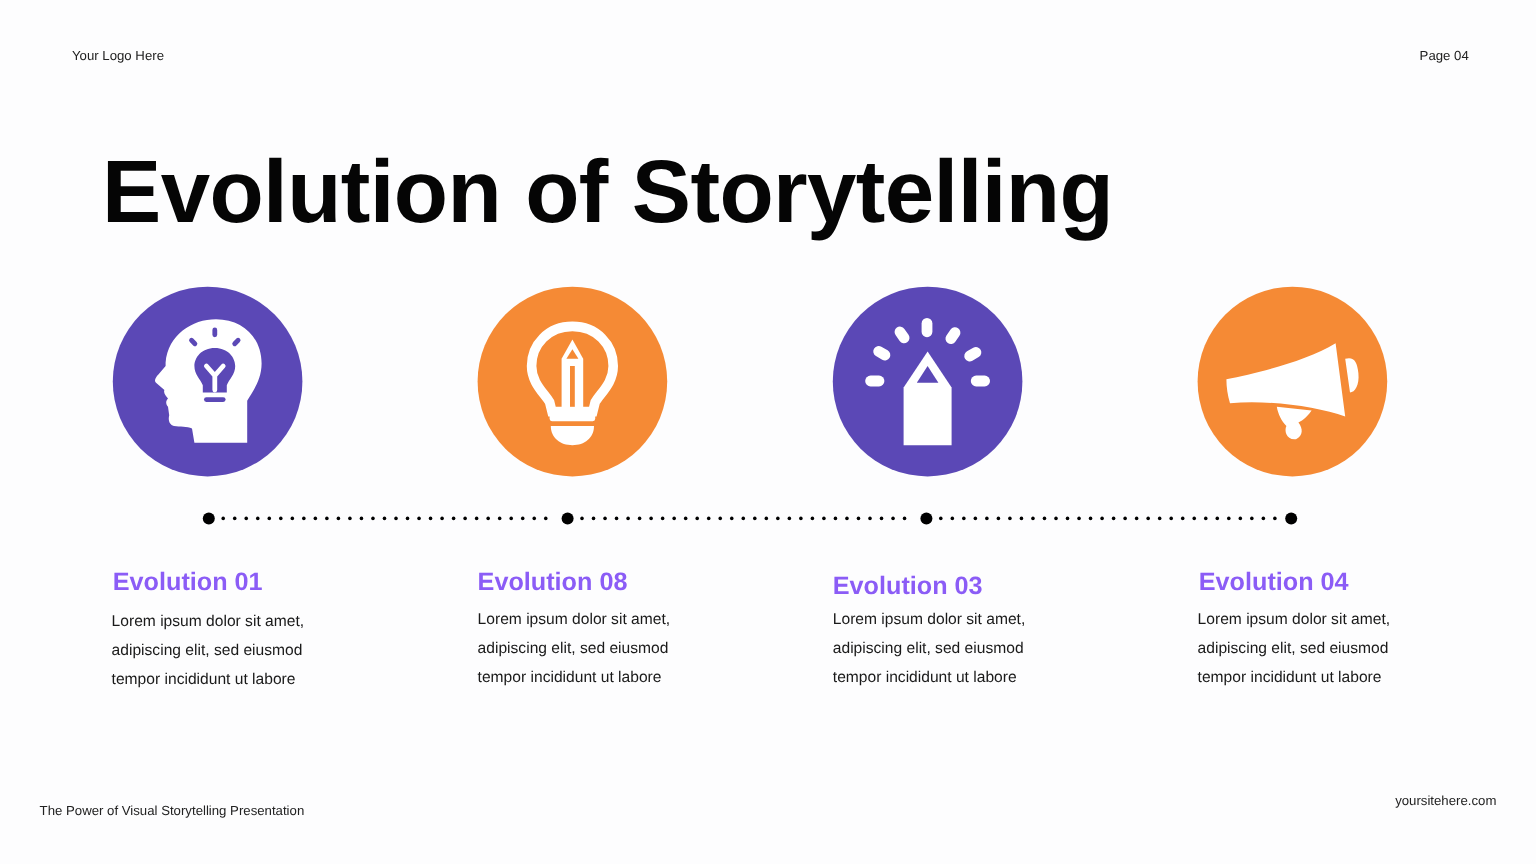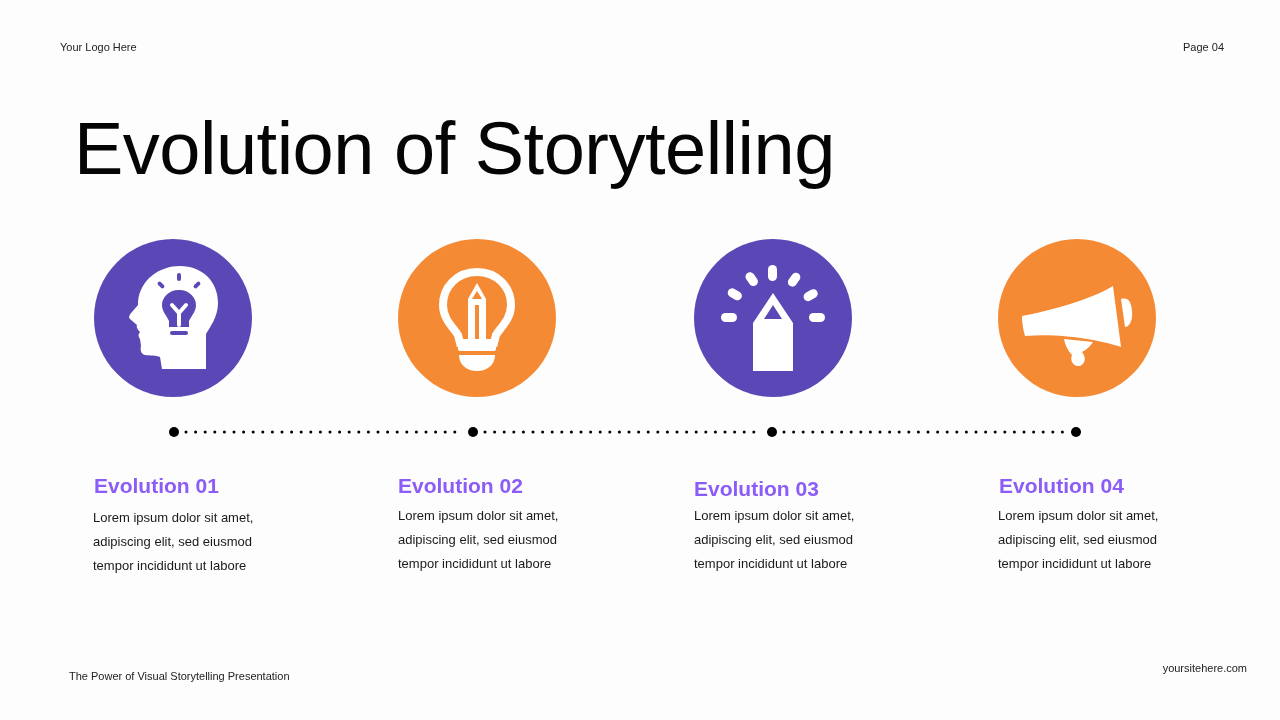--- a/index.html
+++ b/index.html
@@ -8,40 +8,40 @@
       background: #fdfdfe;
       font-family: "Liberation Sans", "DejaVu Sans", sans-serif;
       color: #111;
       position: relative;
     }
     .abs { position: absolute; }
     .small-text { font-size: 11px; color: #222; }
     #logo { left: 38px; top: 41px; margin-left: 22px; }
     #page-num { right: 56px; top: 41px; }
     #title {
-      left: 70px; top: 108px; margin: 4px;
-      font-size: 74px; font-weight: normal; letter-spacing: -0.5px;
+      left: 70px; top: 108px; margin: 15px;
+      font-size: 74px; font-weight: bold; letter-spacing: -0.5px;
       color: #050505; line-height: 1;
     }
     .icon-circle {
       position: absolute; width: 158px; height: 158px; border-radius: 50%;
       top: 239px;
       display: flex; align-items: center; justify-content: center;
     }
     .icon-circle svg { width: 158px; height: 158px; }
     #timeline { left: 0; top: 424px; width: 1280px; height: 16px; }
     .step-title {
       position: absolute; font-size: 21px; font-weight: bold; color: #8b5cf6;
       margin: 0; white-space: nowrap;
     }
     .step-desc {
       position: absolute; font-size: 13px; line-height: 24px; color: #1a1a1a;
       width: 240px; margin: 0;
     }
-    #footer-left { left: 33px; top: 670px; margin-left: 36px; }
+    #footer-left { left: 33px; top: 670px; }
     #footer-right { right: 33px; top: 662px; }
   </style>
 </head>
 <body>
 
 <div class="abs small-text" id="logo">Your Logo Here</div>
 <div class="abs small-text" id="page-num">Page 04</div>
 
 <h1 class="abs" id="title">Evolution of Storytelling</h1>
 
@@ -195,21 +195,21 @@
     </g>
 </svg>
 
 <div class="step-title" style="left:94px;top:474px;">Evolution 01</div>
 <div class="step-desc" style="left:93px;top:506px;">
   <div>Lorem ipsum dolor sit amet,</div>
   <div>adipiscing elit, sed eiusmod</div>
   <div>tempor incididunt ut labore</div>
 </div>
 
-<div class="step-title" style="left:398px;top:474px;">Evolution 02</div>
+<div class="step-title" style="left:398px;top:474px;">Evolution 08</div>
 <div class="step-desc" style="left:398px;top:504px;">
   <div>Lorem ipsum dolor sit amet,</div>
   <div>adipiscing elit, sed eiusmod</div>
   <div>tempor incididunt ut labore</div>
 </div>
 
 <div class="step-title" style="left:694px;top:477px;">Evolution 03</div>
 <div class="step-desc" style="left:694px;top:504px;">
   <div>Lorem ipsum dolor sit amet,</div>
   <div>adipiscing elit, sed eiusmod</div>

